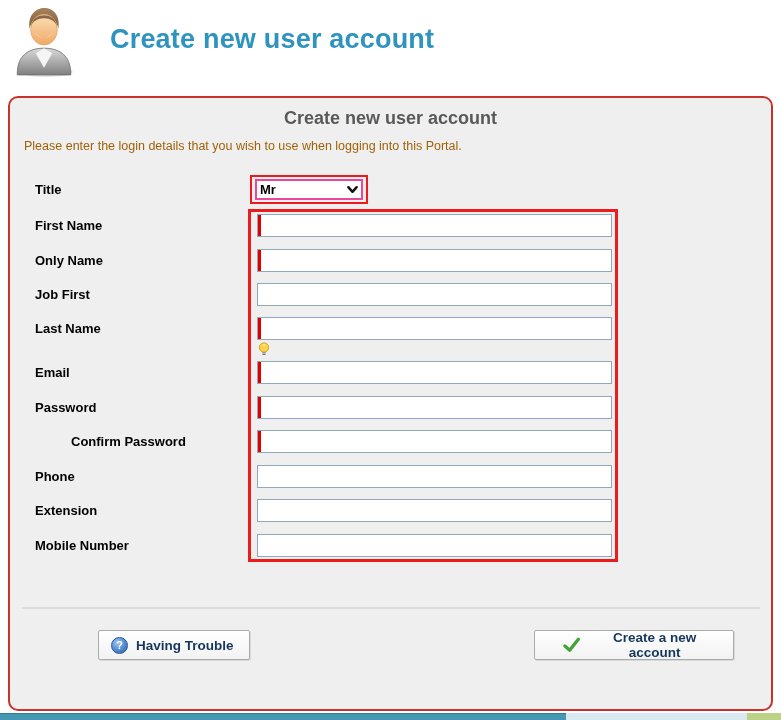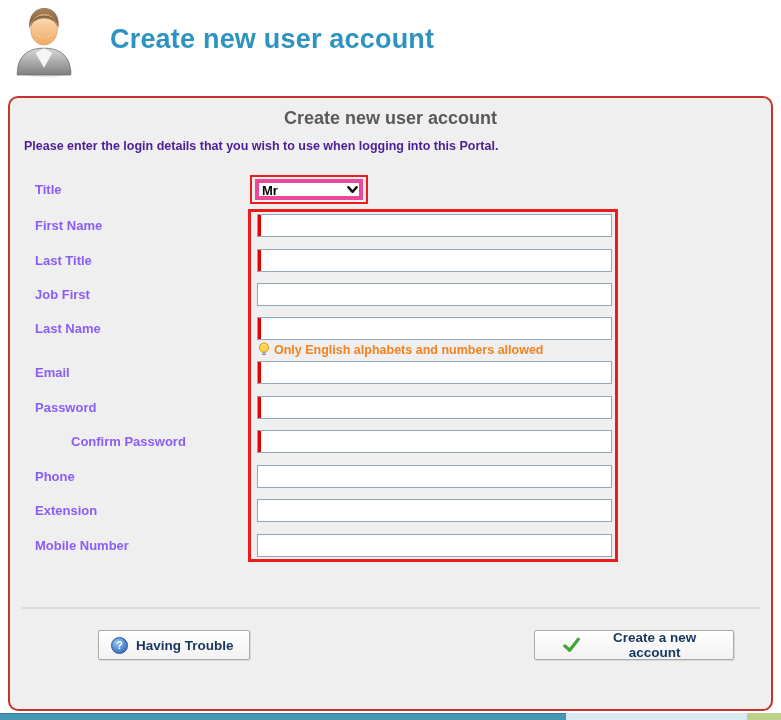--- a/index.html
+++ b/index.html
@@ -10,38 +10,38 @@
   .header { position:absolute; left:0; top:0; width:781px; height:92px; background:#fff; }
   .avatar { position:absolute; left:12px; top:6px; width:64px; height:72px; }
   .header-title { position:absolute; left:110px; top:24px; font-size:27px; font-weight:bold;
                   color:#2e94bf; letter-spacing:0.2px; }
 
   
   .panel { position:absolute; left:8px; top:96px; width:765px; height:615px;
            background:#efefef; border:2px solid #c8322d; border-radius:10px; }
   .panel-title { position:absolute; top:10px; left:0; width:100%; text-align:center;
                  font-size:18px; font-weight:bold; color:#595959; }
-  .panel-subtitle { position:absolute; top:41px; left:14px; font-size:12.5px; font-weight:bold;
-                    color:#4c1d95; }
+  .panel-subtitle { position:absolute; top:41px; left:14px; font-size:12.5px; font-weight:normal;
+                    color:#a16207; }
 
-  .field-label { position:absolute; left:25px; font-size:13px; font-weight:bold; color:#8b5cf6;
+  .field-label { position:absolute; left:25px; font-size:13px; font-weight:bold; color:#000000;
                  line-height:18px; }
 
   .text-input { position:absolute; left:247px; width:355px; height:23px;
                 border:1px solid #93a7bc; background:#ffffff; padding:2px 5px;
                 font-size:13px; font-family:"Liberation Sans", sans-serif; color:#222; outline:none; }
   .text-input.required { box-shadow:inset 3px 0 0 #e00000; }
 
   .required-group { position:absolute; left:238px; top:111px; width:370px; height:353px;
                     border:3px solid #ec1c1c; pointer-events:none; }
 
   .select-outline { position:absolute; left:240px; width:118px; height:29px;
                     border:2px solid #ec1c1c; padding:2px 3px; }
   .select-wrap { position:relative; width:100%; height:100%; }
-  .title-select { width:100%; height:100%; border:4px solid #ec4899; background:#ffffff;
+  .title-select { width:100%; height:100%; border:2px solid #ec4899; background:#ffffff;
                   font-size:13px; font-weight:bold; font-family:"Liberation Sans", sans-serif;
                   color:#000; padding:0 3px; appearance:none; -webkit-appearance:none; outline:none; }
   .select-chevron { position:absolute; right:4px; top:4px; width:13px; height:13px; pointer-events:none; }
 
   .hint { position:absolute; left:248px; font-size:12.5px; font-weight:bold; color:#f28222;
           display:flex; align-items:center; gap:4px; white-space:nowrap; }
   .hint svg { flex:0 0 auto; }
 
   .divider { position:absolute; left:12px; top:509px; width:738px; height:2px; background:#dbdbdb; }
 
@@ -103,34 +103,33 @@
 
   <div id="form-rows">
       <div class="field-label" style="top: 83px;">Title</div>
       <div class="select-outline" style="top: 77px;">
         <div class="select-wrap"><select class="title-select"><option>Mr</option></select><svg class="select-chevron" viewBox="0 0 14 14">
             <path d="M2.5 4.5 L7 9.5 L11.5 4.5" fill="none" stroke="#111" stroke-width="2.6" stroke-linecap="round" stroke-linejoin="round"></path>
           </svg></div>
       </div>
       <div class="field-label" style="top: 119px;">First Name</div>
       <input class="text-input required" type="text" style="top: 116px;">
-      <div class="field-label" style="top: 154px;">Last Title</div>
+      <div class="field-label" style="top: 154px;">Only Name</div>
       <input class="text-input required" type="text" style="top: 151px;">
       <div class="field-label" style="top: 188px;">Job First</div>
       <input class="text-input" type="text" style="top: 185px;">
       <div class="field-label" style="top: 222px;">Last Name</div>
       <input class="text-input required" type="text" style="top: 219px;">
       <div class="hint" style="top: 244px;">
         <svg width="12" height="15" viewBox="0 0 12 15">
           <circle cx="6" cy="5.5" r="4.6" fill="#ffd34d" stroke="#d69a00" stroke-width="0.9"></circle>
           <path d="M4.6 3.2 Q6 2.2 7.4 3.2" stroke="#fff3c4" stroke-width="1.1" fill="none"></path>
           <rect x="4.2" y="10" width="3.6" height="1.4" fill="#9a9a9a"></rect>
           <rect x="4.5" y="11.8" width="3" height="1.2" fill="#7a7a7a"></rect>
         </svg>
-        <span>Only English alphabets and numbers allowed</span>
       </div>
       <div class="field-label" style="top: 266px;">Email</div>
       <input class="text-input required" type="text" style="top: 263px;">
       <div class="field-label" style="top: 301px;">Password</div>
       <input class="text-input required" type="password" style="top: 298px;">
       <div class="field-label" style="top: 335px; margin-left: 36px;">Confirm Password</div>
       <input class="text-input required" type="password" style="top: 332px;">
       <div class="field-label" style="top: 370px; text-align: center;">Phone</div>
       <input class="text-input" type="text" style="top: 367px;">
       <div class="field-label" style="top: 404px;">Extension</div>

